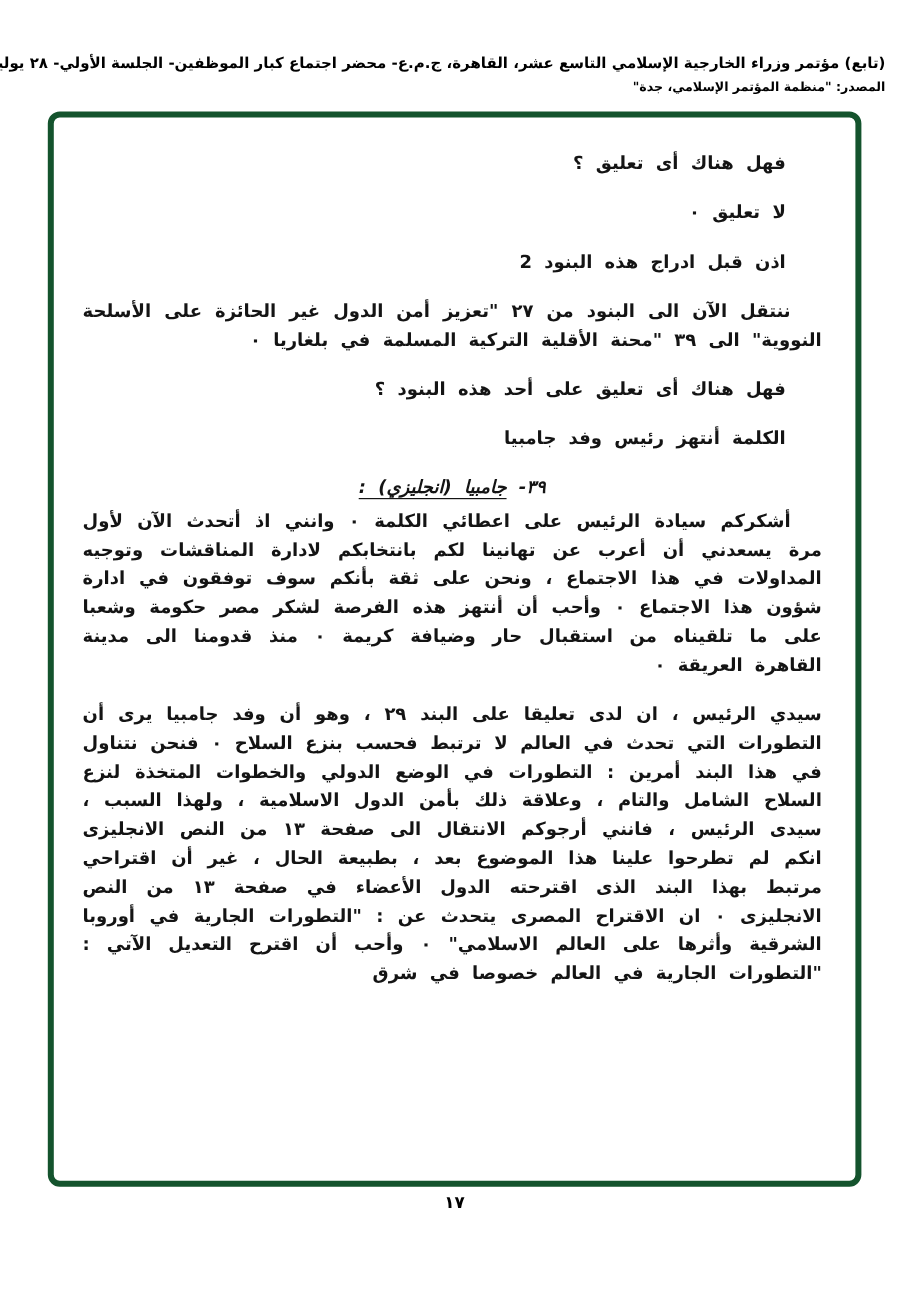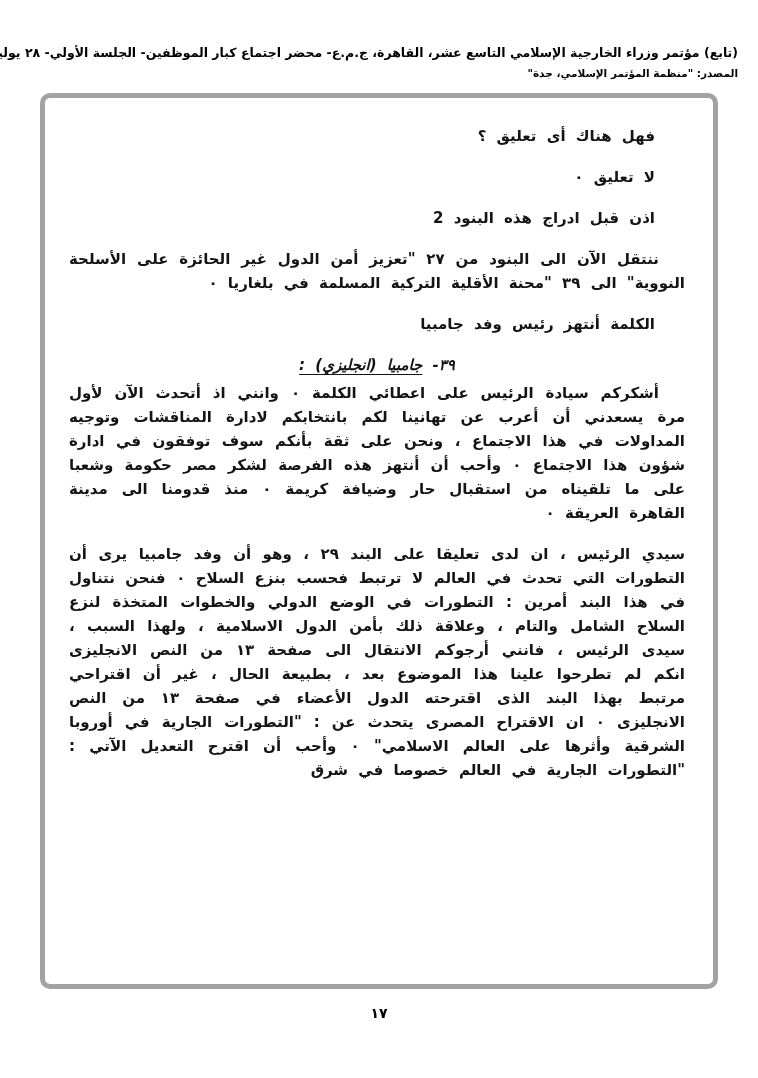--- a/index.html
+++ b/index.html
@@ -24,21 +24,21 @@
     line-height: 17px;
     white-space: nowrap;
   }
   .header-line2 {
     font-size: 10.5px;
     margin-top: 6px;
   }
   .green-box {
     width: 678px;
     margin: 14px auto 0 auto;
-    border: 5px solid #a3a3a3;
+    border: 5px solid #14532d;
     border-radius: 10px;
     padding: 26px 28px 18px 24px;
     min-height: 896px;
   }
   .green-box p {
     font-size: 15px;
     font-weight: 700;
     line-height: 24px;
     word-spacing: 5px;
     margin-bottom: 17px;
@@ -63,21 +63,21 @@
     text-decoration: underline;
     text-underline-offset: 4px;
   }
   .basmala {
     text-indent: 42px;
   }
   .footer {
     text-align: center;
     font-size: 14px;
     font-weight: 700;
-    margin-top: 16px;
+    margin-top: 6px;
   }
 </style>
 </head>
 <body>
 
 <div class="page">
 
   <div class="header">
     <div class="header-line1">(تابع) مؤتمر وزراء الخارجية الإسلامي التاسع عشر، القاهرة، ج.م.ع- محضر اجتماع كبار الموظفين- الجلسة الأولي- ٢٨ يوليه ١٩٩٠</div>
     <div class="header-line2">المصدر: "منظمة المؤتمر الإسلامي، جدة"</div>
@@ -86,20 +86,21 @@
   <div class="green-box">
 
     <p class="short">فهل هناك أى تعليق ؟</p>
 
     <p class="short">لا تعليق ٠</p>
 
     <p class="short">اذن قبل ادراج هذه البنود 2</p>
 
     <p class="long indent">ننتقل الآن الى البنود من ٢٧ "تعزيز أمن الدول غير الحائزة على الأسلحة النووية" الى ٣٩ "محنة الأقلية التركية المسلمة في بلغاريا ٠</p>
 
+    <p class="short">فهل هناك أى تعليق على أحد هذه البنود ؟</p>
 
     <p class="short">الكلمة أنتهز رئيس وفد جامبيا</p>
 
     <p class="heading">
       <span>٣٩-</span>
       <span class="underline">جامبيا (انجليزي) :</span>
     </p>
 
 
     <p class="long indent">أشكركم سيادة الرئيس على اعطائي الكلمة ٠ وانني اذ أتحدث الآن لأول مرة يسعدني أن أعرب عن تهانينا لكم بانتخابكم لادارة المناقشات وتوجيه المداولات في هذا الاجتماع ، ونحن على ثقة بأنكم سوف توفقون في ادارة شؤون هذا الاجتماع ٠ وأحب أن أنتهز هذه الفرصة لشكر مصر حكومة وشعبا على ما تلقيناه من استقبال حار وضيافة كريمة ٠ منذ قدومنا الى مدينة القاهرة العريقة ٠</p>

